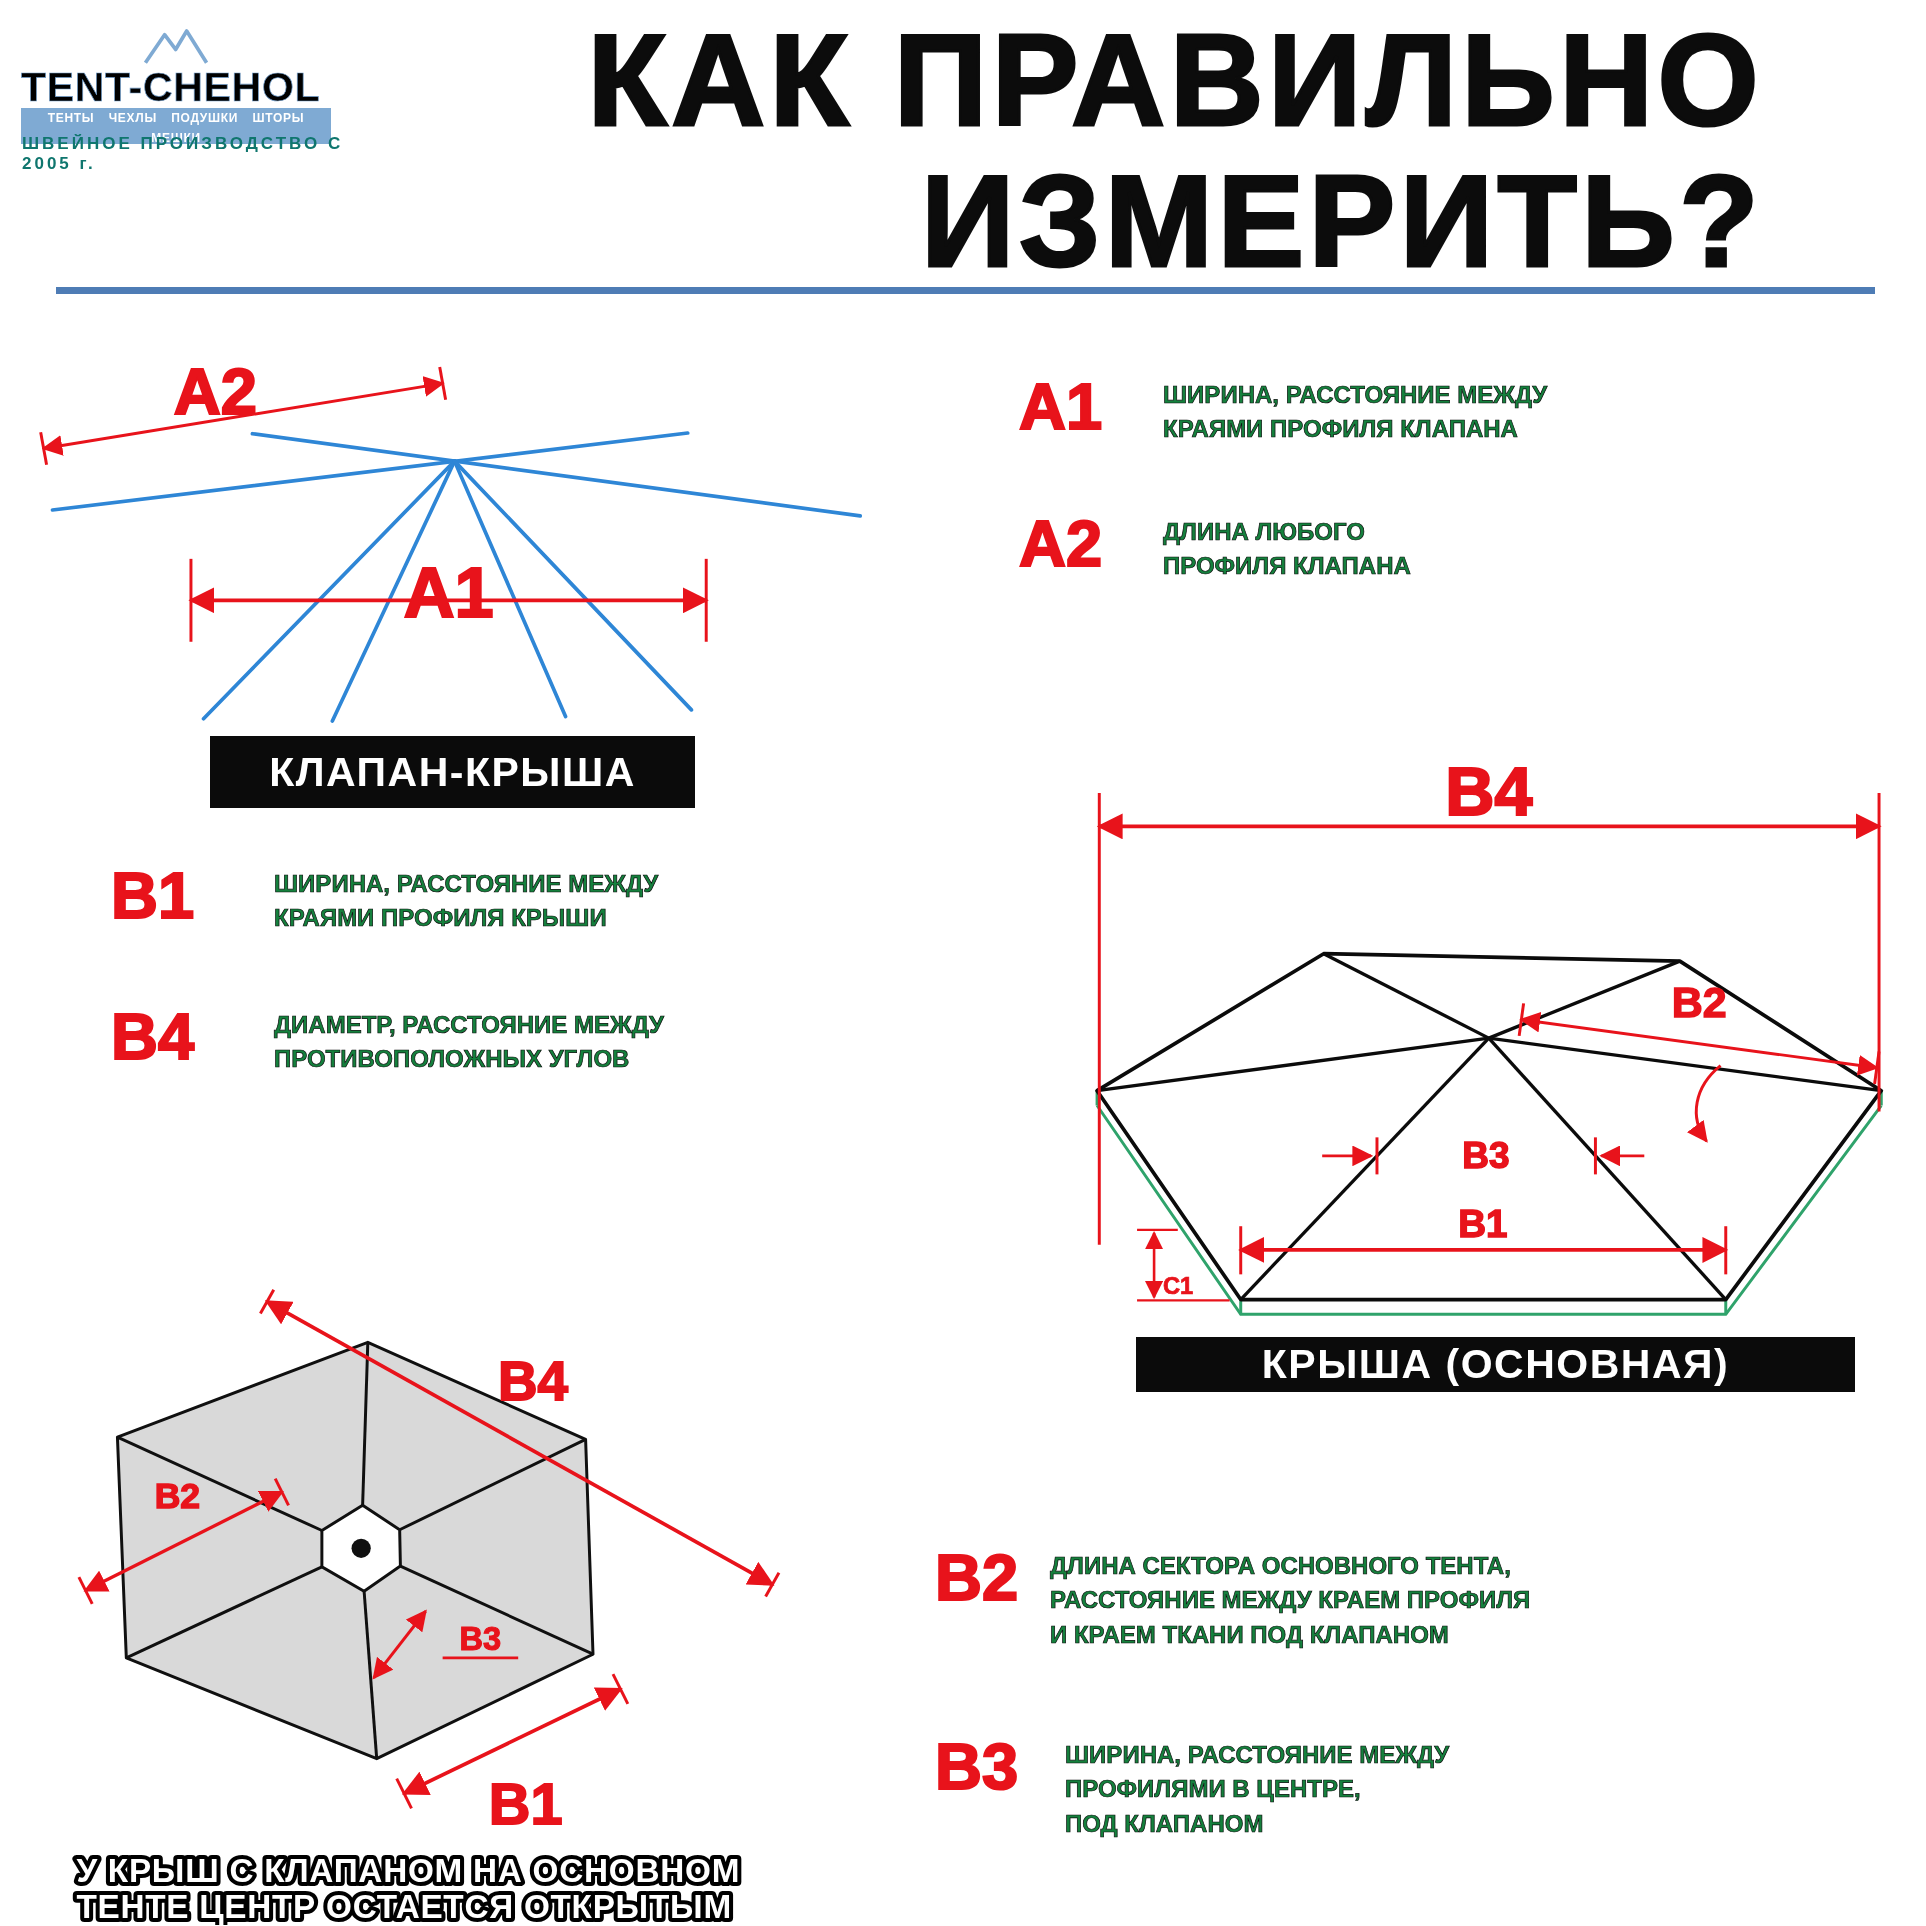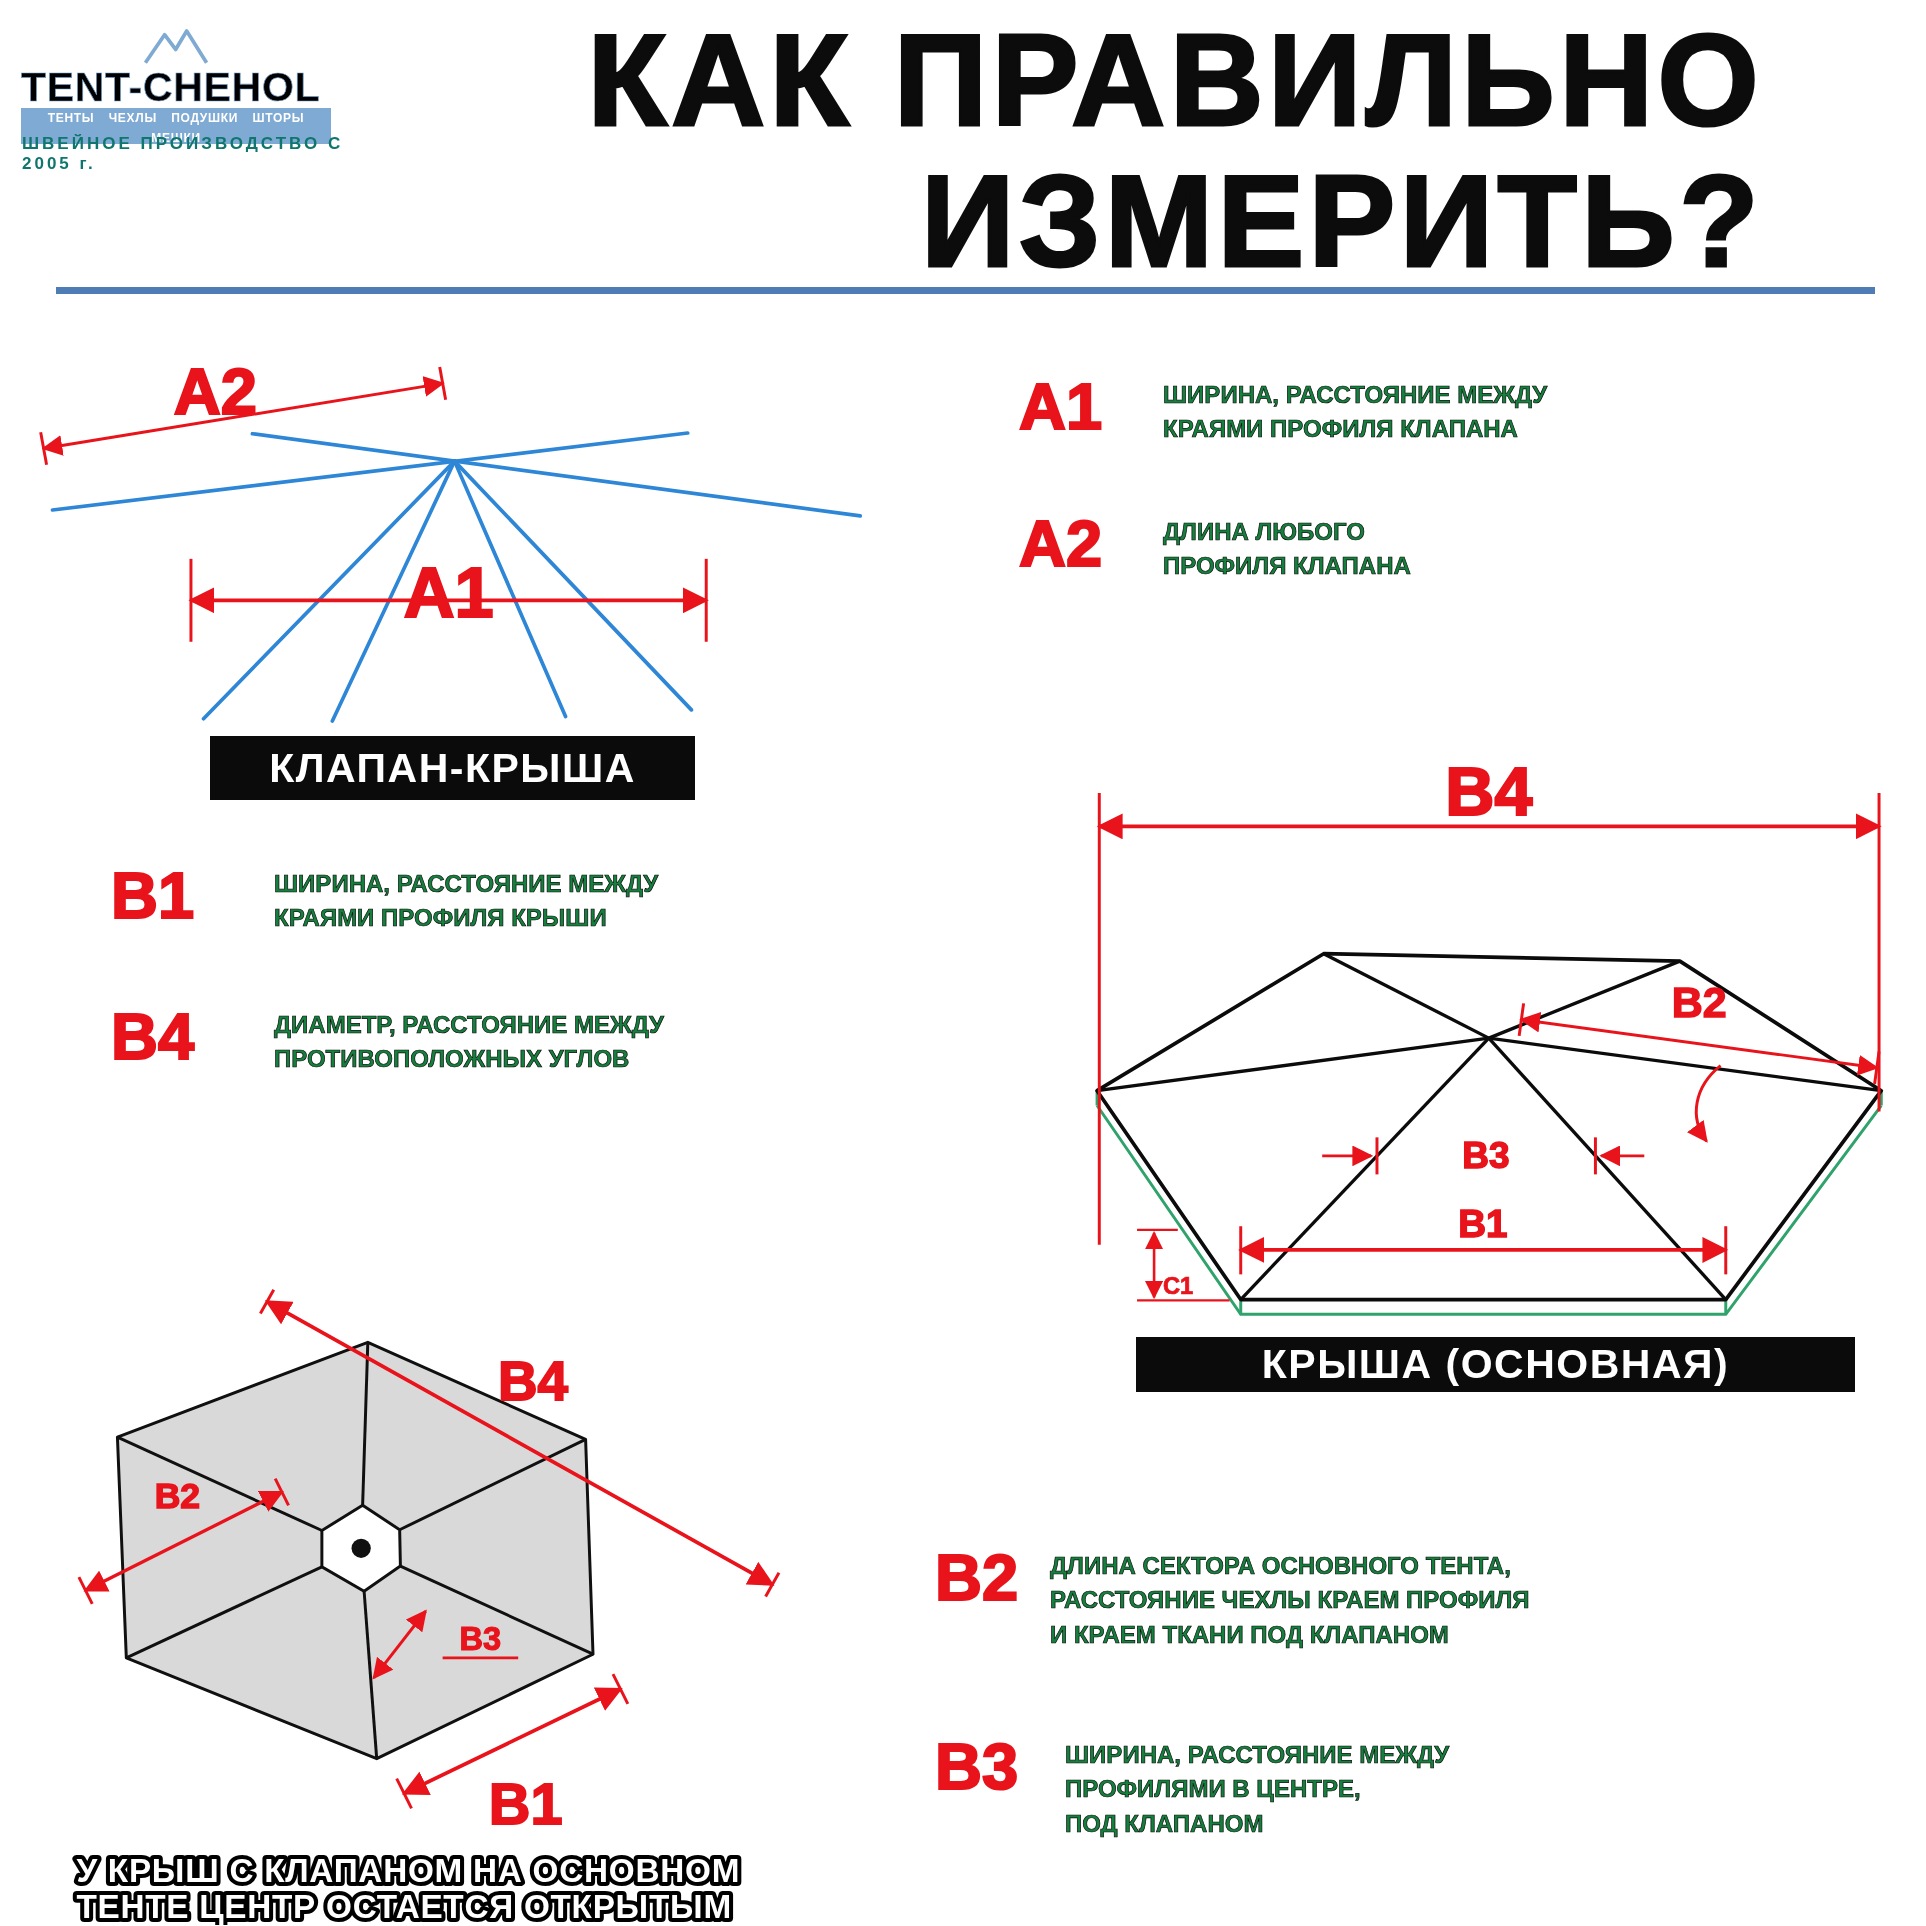--- a/index.html
+++ b/index.html
@@ -33,21 +33,21 @@
   .title-rule{
     left:56px;top:287px;width:1819px;height:6.7px;background:#4E7CB5;
   }
 
   
   .caption-box{
     background:#0b0b0b;color:#ffffff;font-weight:bold;text-align:center;
     font-size:41px;letter-spacing:1.5px;display:flex;align-items:center;
     justify-content:center;
   }
-  .cap-valve{left:210px;top:736px;width:485px;height:64px;text-align:right;}
+  .cap-valve{left:210px;top:736px;width:485px;height:72px;text-align:right;}
   .cap-roof{left:1136px;top:1337px;width:719px;height:55px;}
 
   
   .def-row{display:flex;align-items:flex-start;}
   .def-key{
     color:#E8131B;font-weight:bold;font-size:65px;line-height:1;
     -webkit-text-stroke:2.2px #E8131B;flex:0 0 auto;
   }
   .def-text{
     color:#15803d;font-weight:bold;font-size:24px;line-height:1.42;
@@ -244,21 +244,21 @@
 </svg>
 
 <svg class="abs" style="left:70px;top:1851px;" width="741" height="74" viewBox="0 0 1000 100">
   <text x="8" y="42" font-size="45" font-weight="bold" letter-spacing="1" fill="#ffffff" stroke="#000000" stroke-width="11" paint-order="stroke" stroke-linejoin="round">У КРЫШ С КЛАПАНОМ НА ОСНОВНОМ</text>
   <text x="8" y="90" font-size="45" font-weight="bold" letter-spacing="1" fill="#ffffff" stroke="#000000" stroke-width="11" paint-order="stroke" stroke-linejoin="round">ТЕНТЕ ЦЕНТР ОСТАЕТСЯ ОТКРЫТЫМ</text>
 </svg>
 
 <div class="abs def-row row-b2">
   <span class="def-key">B2</span>
   <div class="def-text">ДЛИНА СЕКТОРА ОСНОВНОГО ТЕНТА,
-РАССТОЯНИЕ ЧЕХЛЫ КРАЕМ ПРОФИЛЯ
+РАССТОЯНИЕ МЕЖДУ КРАЕМ ПРОФИЛЯ
 И КРАЕМ ТКАНИ ПОД КЛАПАНОМ</div>
 </div>
 <div class="abs def-row row-b3">
   <span class="def-key">B3</span>
   <div class="def-text">ШИРИНА, РАССТОЯНИЕ МЕЖДУ
 ПРОФИЛЯМИ В ЦЕНТРЕ,
 ПОД КЛАПАНОМ</div>
 </div>
 
 

